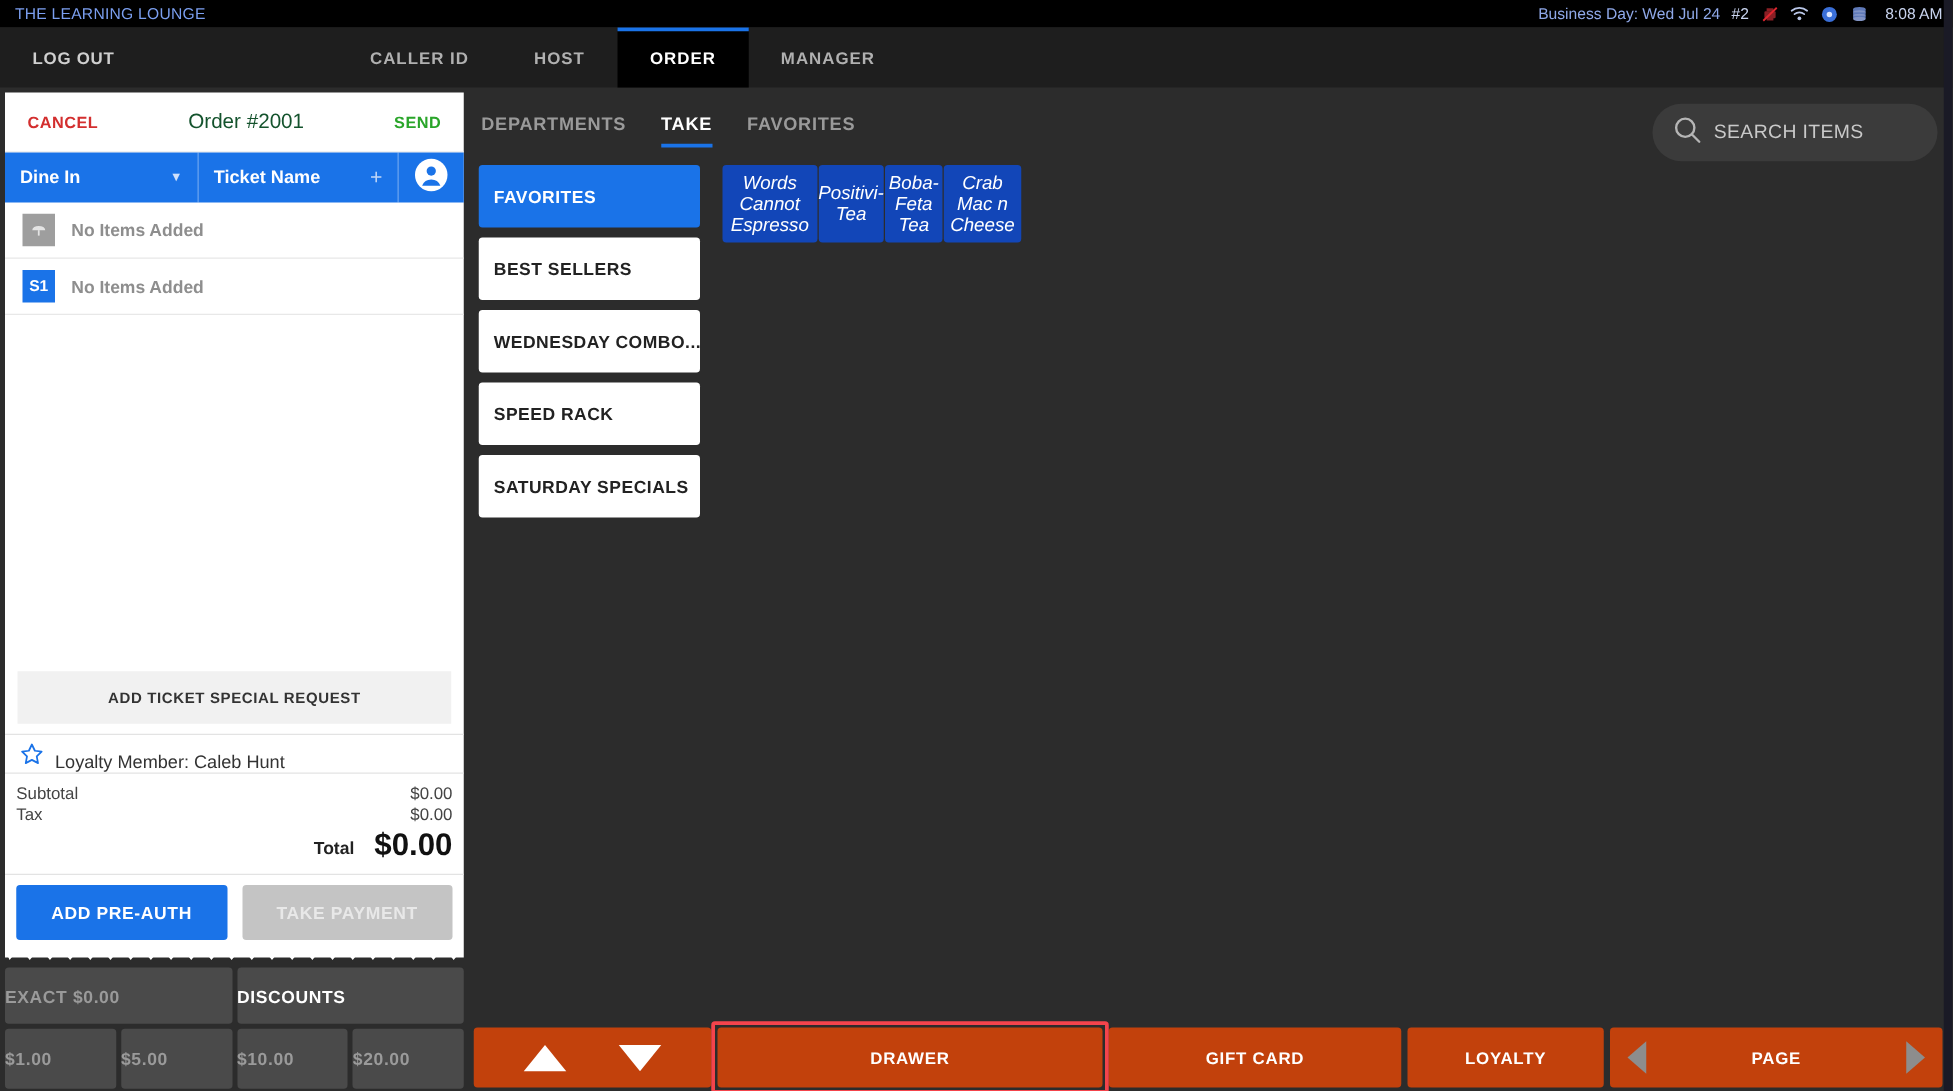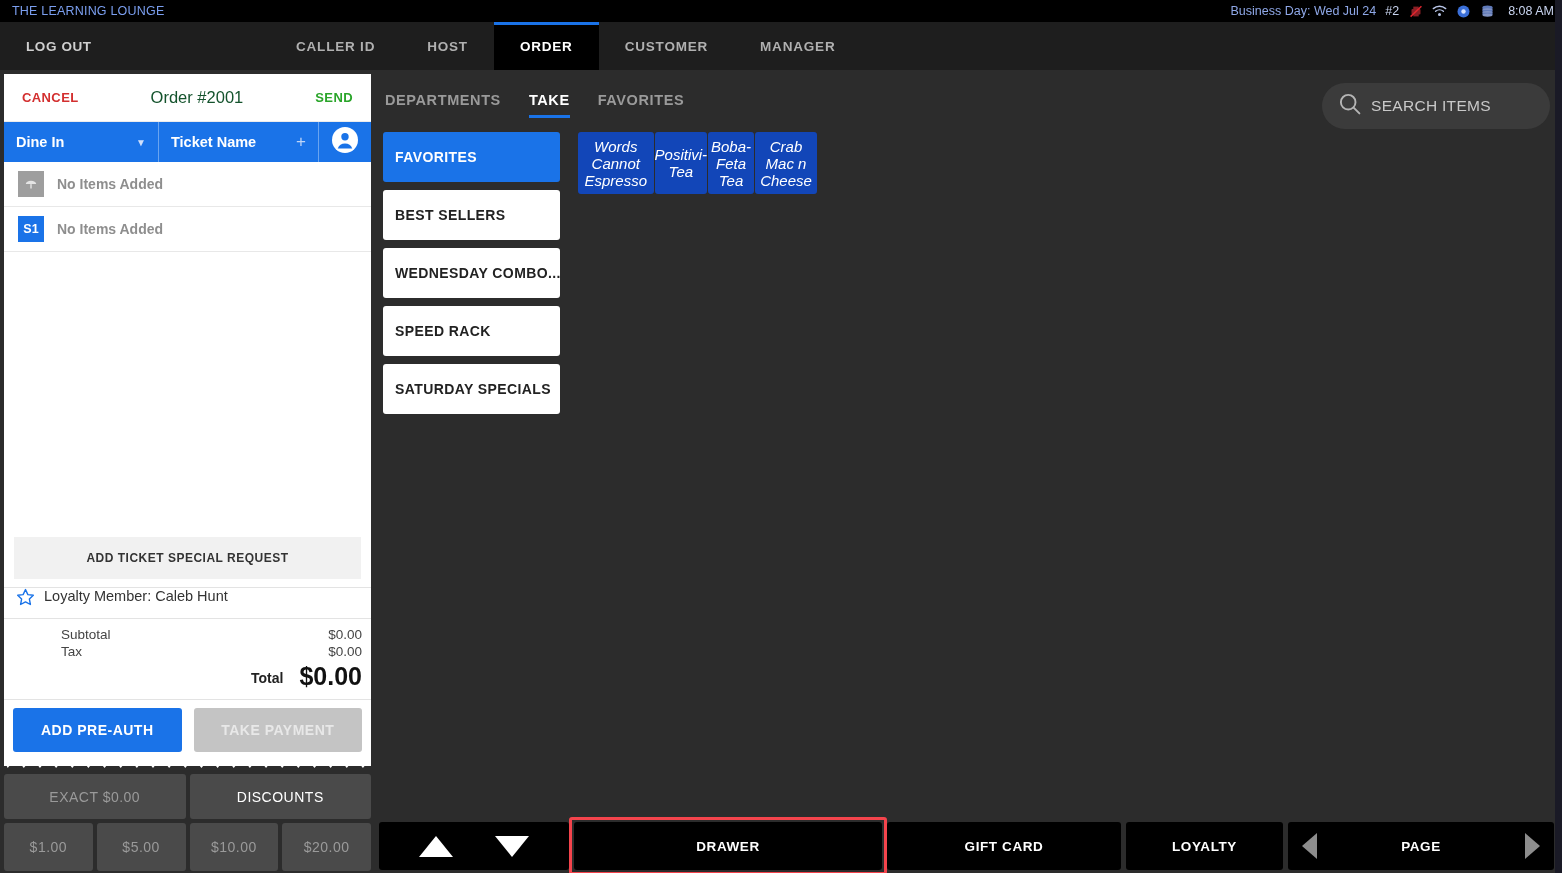--- a/index.html
+++ b/index.html
@@ -102,28 +102,28 @@
 
   .order-spacer { flex: 1; }
 
   .special-req-wrap { padding: 6px 10px 8px; }
   .special-req {
     height: 42px; background: #f1f1f1; display: flex; align-items: center;
     justify-content: center; color: #333; font-size: 12px; font-weight: bold;
     letter-spacing: .5px;
   }
   .loyalty-row {
-    height: 32px; display: flex; align-items: flex-start; gap: 9px; padding: 0 12px;
+    height: 32px; display: flex; align-items: flex-end; gap: 9px; padding: 0 12px;
     border-top: 1px solid #e3e3e3; border-bottom: 1px solid #e3e3e3;
   }
   .loyalty-text { color: #333; font-size: 14.5px; }
 
   .totals { padding: 7px 9px 4px; }
   .trow { display: flex; justify-content: space-between; font-size: 13.5px; color: #444; padding: 1px 0; }
-  .trow .lbl { color: #444; margin-left: 48px; }
+  .trow .lbl { color: #444; }
   .trow .val { color: #444; }
   .trow.total { align-items: flex-end; margin-top: 3px; }
   .trow.total .lbl { font-weight: bold; color: #222; font-size: 14px; padding-bottom: 3px;
                      flex: 1; text-align: right; padding-right: 16px; }
   .trow.total .val { font-weight: bold; color: #111; font-size: 25px; line-height: 1; }
 
   .pay-row { display: flex; gap: 0; padding: 8px 9px 14px; border-top: 1px solid #e3e3e3; margin-top: 5px;}
   .pay-btn {
     height: 44px; flex: 1; display: flex; align-items: center; justify-content: center;
     font-size: 14px; font-weight: bold; letter-spacing: .5px; border-radius: 3px;
@@ -148,22 +148,22 @@
     );
   }
 
   
   .keypad { position: absolute; left: 4px; top: 774px; width: 367px; height: 96px; }
   .kp-row { display: flex; gap: 4px; }
   .kp-row.r1 { height: 45px; margin-bottom: 4px; }
   .kp-row.r2 { height: 48px; }
   .kp-btn {
     flex: 1; background: #4a4a4a; display: flex; align-items: center;
-    justify-content: center; border-radius: 3px;
-    font-size: 14px; font-weight: normal; letter-spacing: .5px; color: #cfcfcf;
+    border-radius: 3px;
+    font-size: 14px; font-weight: bold; letter-spacing: .5px; color: #cfcfcf;
   }
   .kp-btn.dim { color: #9a9a9a; }
   .kp-btn.bright { color: #fff; }
 
   
   .content { position: absolute; left: 379px; top: 74px; right: 8px; bottom: 56px; }
   .content-tabs { display: flex; align-items: flex-end; height: 44px; gap: 0; }
   .ctab {
     padding: 0 14px 10px; color: #9a9a9a; font-size: 14.5px; font-weight: bold;
     letter-spacing: .6px; position: relative;
@@ -198,21 +198,21 @@
     align-items: center; justify-content: center; font-size: 15px;
     border-radius: 3px; text-align: center;
   }
 
   
   .bottombar {
     position: absolute; left: 379px; bottom: 3px; right: 8px; height: 48px;
     display: flex; gap: 5px;
   }
   .bb-btn {
-    background: #000000; border-radius: 3px; display: flex; align-items: center;
+    background: #c2410c; border-radius: 3px; display: flex; align-items: center;
     justify-content: center; color: #fff; font-size: 13.5px; font-weight: bold;
     letter-spacing: .6px;
   }
   .bb-arrows { width: 190px; gap: 42px; }
   .bb-drawer { width: 308px; position: relative; }
   .bb-drawer .hl {
     position: absolute; left: -5px; right: -5px; top: -5px; bottom: -5px;
     border: 3px solid #f4444c; border-radius: 3px; pointer-events: none;
   }
   .bb-gift { width: 234px; }
@@ -279,23 +279,20 @@
       <div class="navtab first">
           <span>CALLER ID</span>
         </div>
       <div class="navtab">
           <span>HOST</span>
         </div>
       <div class="navtab active">
           <span>ORDER</span>
         </div>
       <div class="navtab">
-          <span>CUSTOMER</span>
-        </div>
-      <div class="navtab">
           <span>MANAGER</span>
         </div>
     </div>
   </div>
 
   <div class="order-panel">
     <div class="order-head">
       <span class="oh-cancel">CANCEL</span>
       <span class="oh-title">Order #2001</span>
       <span class="oh-send">SEND</span>

